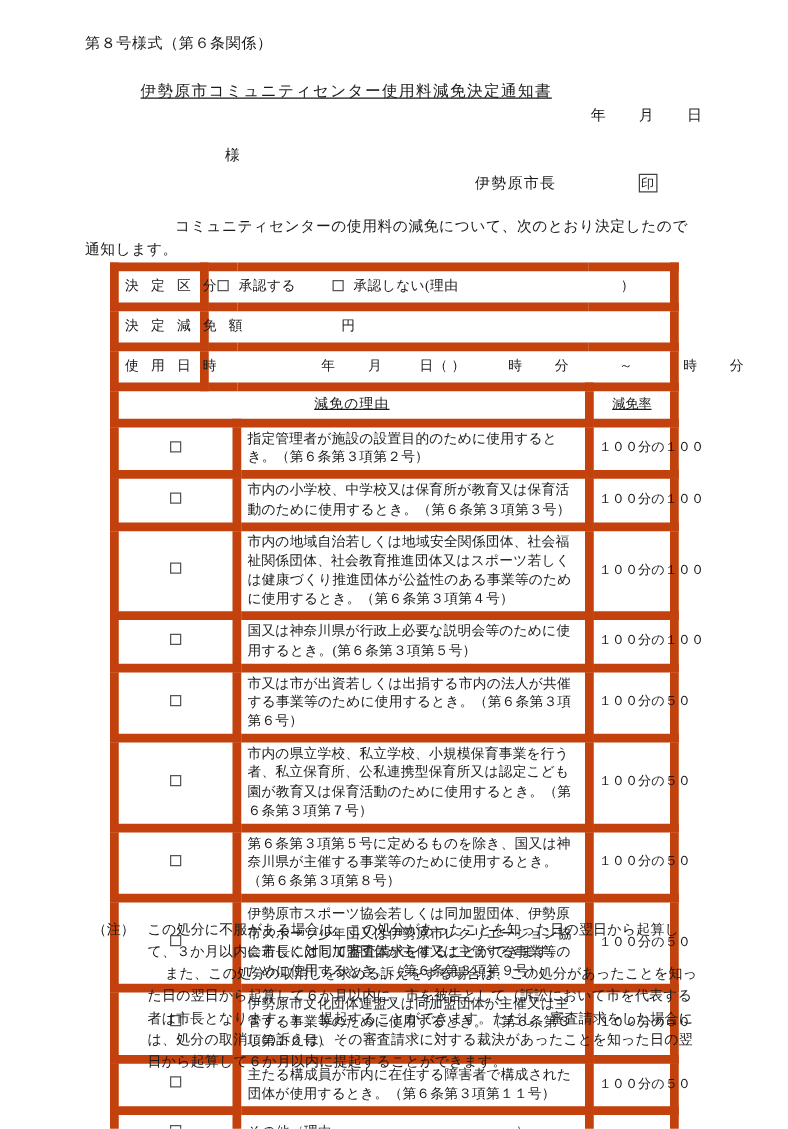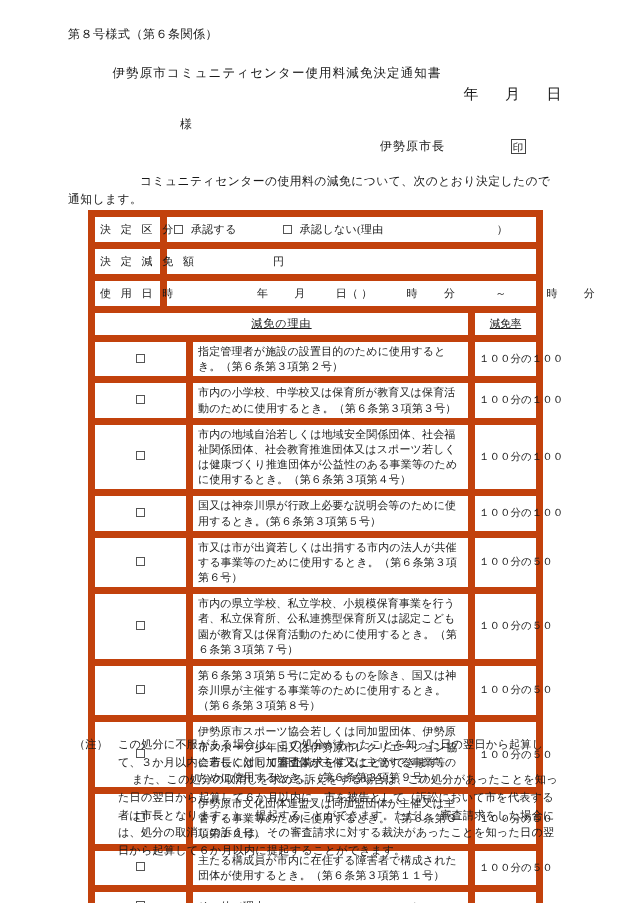--- a/index.html
+++ b/index.html
@@ -37,26 +37,27 @@
   .doc-title {
     position: absolute;
     left: 0;
     top: 64px;
     width: 536px;
     text-align: center;
     font-size: 12.5px;
     letter-spacing: 1.1px;
     padding-left: 18px;
     box-sizing: border-box;
+    text-decoration: underline;
   }
   .date-line {
     position: absolute;
     right: 68px;
     top: 84px;
-    font-size: 15px;
+    font-size: 12px;
     letter-spacing: 0.5px;
     margin-left: 19px;
   }
   .date-line span { display: inline-block; }
   .date-line .gap { width: 26px; }
   .addressee {
     position: absolute;
     left: 180px;
     top: 116px;
     font-size: 12px;
@@ -121,21 +122,21 @@
   .check-inline {
     display: inline-block;
     width: 9px;
     height: 9px;
     border: 1px solid #555;
     margin-right: 8px;
     vertical-align: -1px;
     box-sizing: border-box;
   }
   .kubun-cell { letter-spacing: 0.3px; position: relative; padding-left: 7px !important;}
-  .kubun-cell .opt2 { margin-left: 43px; }
+  .kubun-cell .opt2 { margin-left: 26px; }
   .kubun-cell .paren-close { position: absolute; right: 28px; }
   .amount-cell { text-align: left; padding-left: 106px !important; letter-spacing: 0.3px; }
   .datetime-cell { letter-spacing: 0.3px; padding-left: 90px !important; white-space: nowrap;}
   .datetime-cell span.s { display: inline-block; }
   .dt-g1 { width: 26px; }
   .dt-g2 { width: 30px; }
   .dt-g3 { width: 34px; }
   .dt-g4 { width: 26px; }
   .dt-g5 { width: 40px; }
   .dt-g6 { width: 26px; }

